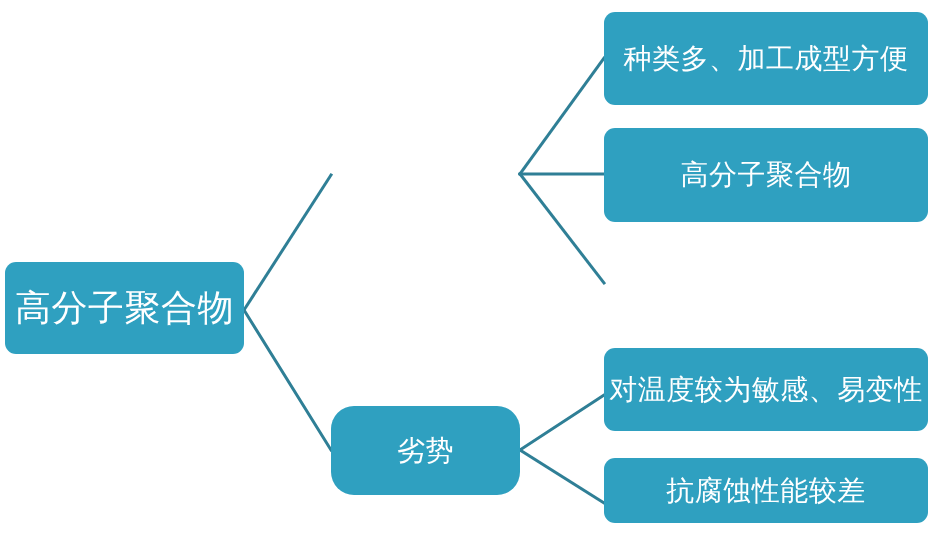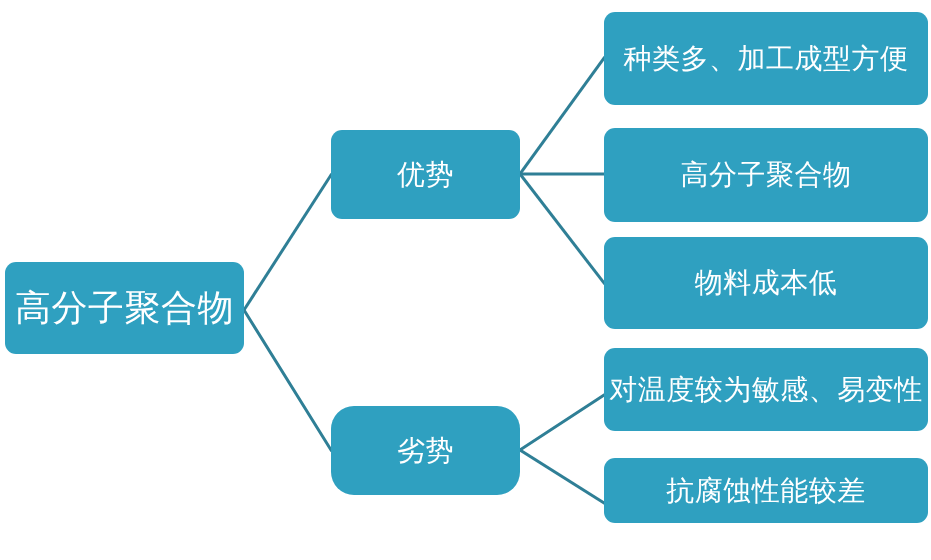--- a/index.html
+++ b/index.html
@@ -101,36 +101,30 @@
 
       <path d="M 520 450 L 604 395"></path>
       <path d="M 520 450 L 604 503"></path>
     </g>
   </svg>
 
   <div class="node" id="node-root">
     <span class="node-label">高分子聚合物</span>
   </div>
 
-  <div class="node" id="node-branch-advantages">
-    <span class="node-label">优势</span>
-  </div>
 
   <div class="node" id="node-branch-disadvantages">
     <span class="node-label">劣势</span>
   </div>
 
   <div class="node leaf" id="node-leaf-variety">
     <span class="node-label">种类多、加工成型方便</span>
   </div>
   <div class="node leaf" id="node-leaf-massproduce">
     <span class="node-label">高分子聚合物</span>
-  </div>
-  <div class="node leaf" id="node-leaf-lowcost">
-    <span class="node-label">物料成本低</span>
   </div>
 
   <div class="node leaf" id="node-leaf-heatsensitive">
     <span class="node-label">对温度较为敏感、易变性</span>
   </div>
   <div class="node leaf" id="node-leaf-corrosion">
     <span class="node-label">抗腐蚀性能较差</span>
   </div>
 
 </div>

